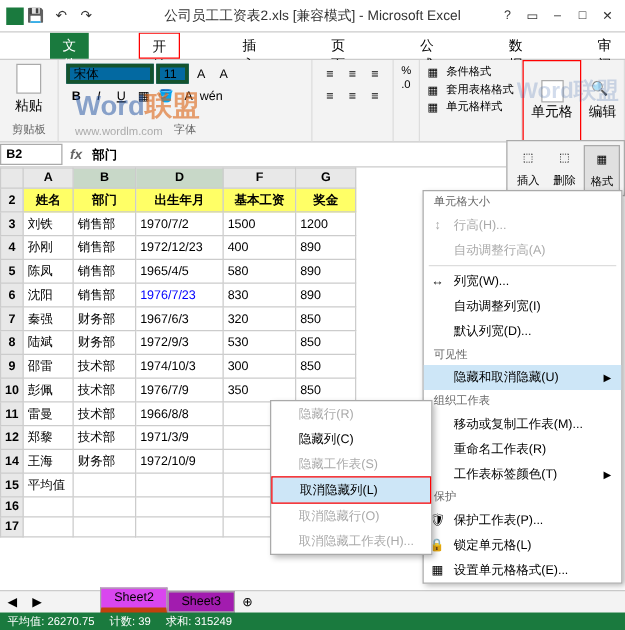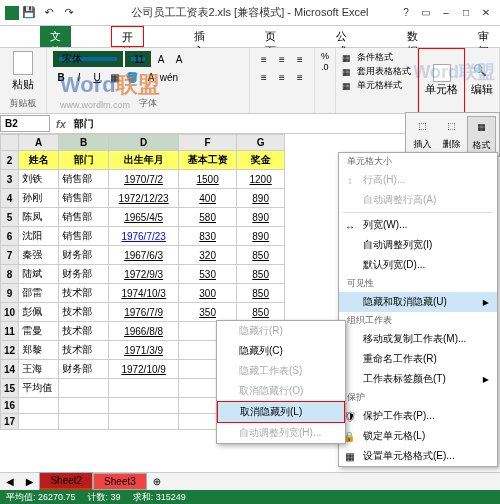--- a/index.html
+++ b/index.html
@@ -18,21 +18,21 @@
 .tab { padding: 3px 10px; font-size: 11px; cursor: pointer; margin-left: 40px; }
 .tab.file { background: #1a7a3e; color: #fff; }
 .tab.active { border: 1px solid #ff0000; }
 
 .ribbon { height: 66px; background: #f3f3f3; border-bottom: 1px solid #ccc; display: flex; position: relative; }
 .ribbon-group { padding: 3px 6px; border-right: 1px solid #ddd; display: flex; flex-direction: column; justify-content: space-between; }
 .rg-label { font-size: 9px; text-align: center; color: #666; }
 .paste-btn { width: 34px; display: flex; flex-direction: column; align-items: center; justify-content: center; gap: 2px; }
 .font-box { display: flex; flex-direction: column; gap: 2px; }
 .font-row { display: flex; gap: 2px; align-items: center; }
-.font-select { border: 6px solid #14532d; background: #0369a1; font-size: 10px; padding: 1px 3px; height: 16px; display: flex; align-items: center; }
+.font-select { border: 3px solid #14532d; background: #0369a1; font-size: 10px; padding: 1px 3px; height: 16px; display: flex; align-items: center; }
 .fbtn { width: 16px; height: 16px; display: flex; align-items: center; justify-content: center; font-size: 10px; }
 .cells-group { border: 1px solid #ff0000; }
 .rg-btn-col { display: flex; flex-direction: column; gap: 1px; font-size: 9px; }
 .rg-btn-row { display: flex; align-items: center; gap: 2px; }
 
 .watermark1 { position: absolute; top: 70px; left: 60px; font-size: 22px; font-weight: bold; color: rgba(30,80,160,0.5); z-index: 5; pointer-events: none; }
 .watermark1 .orange { color: rgba(220,100,20,0.6); }
 .watermark1 .sub { font-size: 9px; display: block; color: rgba(100,100,100,0.5); font-weight: normal; }
 .watermark2 { position: absolute; top: 60px; right: 5px; font-size: 18px; font-weight: bold; color: rgba(30,80,160,0.2); z-index: 1; pointer-events: none; }
 .watermark3 { position: absolute; bottom: 100px; right: 40px; font-size: 18px; font-weight: bold; color: rgba(30,80,160,0.25); z-index: 1; pointer-events: none; }
@@ -47,40 +47,40 @@
 .cm-btn.active { border: 1px solid #aaa; background: #e0e0e0; }
 .cm-icon { width: 20px; height: 20px; display: flex; align-items: center; justify-content: center; }
 
 .grid { position: relative; }
 table { border-collapse: collapse; font-size: 10px; }
 th, td { border: 1px solid #ccc; padding: 2px 3px; height: 16px; white-space: nowrap; }
 .rowhead { background: #e8e8e8; width: 18px; text-align: center; }
 .colhead { background: #e8e8e8; text-align: center; }
 .colhead.sel { background: #c8d8c8; }
 .header-row td { background: #ffff66; font-weight: bold; text-align: center; }
-.num { text-align: center; text-decoration: underline; }
+.num { text-align: left; }
 
 .context-menu { position: absolute; top: 152px; right: 2px; width: 160px; background: #fff; border: 1px solid #aaa; box-shadow: 2px 2px 5px rgba(0,0,0,0.3); z-index: 20; font-size: 10px; }
 .cm-section { padding: 2px 8px; color: #666; font-size: 9px; }
 .cm-item { padding: 3px 8px 3px 24px; display: flex; justify-content: space-between; align-items: center; position: relative; }
 .cm-item.hover { background: #cde6f7; }
 .cm-item.disabled { color: #aaa; }
 .cm-sep { height: 1px; background: #ddd; margin: 2px 4px; }
 .cm-arrow { font-size: 8px; }
 .cm-item-icon { position: absolute; left: 4px; width: 14px; height: 14px; display: flex; align-items: center; justify-content: center; }
 
 .submenu { position: absolute; top: 320px; left: 216px; width: 130px; background: #fff; border: 1px solid #aaa; box-shadow: 2px 2px 5px rgba(0,0,0,0.3); z-index: 30; font-size: 10px; }
 .sm-item { padding: 3px 8px 3px 22px; }
 .sm-item.disabled { color: #aaa; }
 .sm-item.highlight { border: 1px solid #ff0000; background: #cde6f7; }
 
 .sheet-tabs { position: absolute; bottom: 14px; left: 0; right: 0; height: 18px; display: flex; align-items: center; background: #f3f3f3; border-top: 1px solid #ccc; font-size: 10px; }
 .st-nav { padding: 0 6px; }
-.st-tab { padding: 2px 10px; border: 1px solid #aaa; background: #ef4444; }
-.st-tab.active { background: #b91c1c; border-bottom: 4px solid #c2410c; }
+.st-tab { padding: 2px 10px; border: 1px solid #aaa; background: #a21caf; }
+.st-tab.active { background: #d946ef; border-bottom: 7px solid #c2410c; margin-left: 41px; }
 
 .statusbar { position: absolute; bottom: 0; left: 0; right: 0; height: 14px; background: #1a7a3e; color: #fff; display: flex; align-items: center; padding: 0 6px; font-size: 9px; gap: 12px; }
 </style>
 </head>
 <body>
 
 <div class="titlebar">
   <div class="tb-left">
     <div class="tb-icon"></div>
     <div class="qat">
@@ -398,23 +398,23 @@
   <div class="cm-item">
       <span class="cm-item-icon">▦</span>
       <span>设置单元格格式(E)...</span>
     </div>
 </div>
 
 <div class="submenu">
   <div class="sm-item disabled">隐藏行(R)</div>
   <div class="sm-item">隐藏列(C)</div>
   <div class="sm-item disabled">隐藏工作表(S)</div>
+  <div class="sm-item highlight">取消隐藏列(L)</div>
   <div class="sm-item disabled">取消隐藏行(O)</div>
-  <div class="sm-item highlight">取消隐藏列(L)</div>
-  <div class="sm-item disabled">自动调整列宽(H)...</div>
+  <div class="sm-item disabled">取消隐藏工作表(H)...</div>
 </div>
 
 <div class="sheet-tabs">
   <div class="st-nav">◀</div>
   <div class="st-nav">▶</div>
   <div class="st-tab active">Sheet2</div>
   <div class="st-tab">Sheet3</div>
   <div class="st-nav">⊕</div>
 </div>
 

